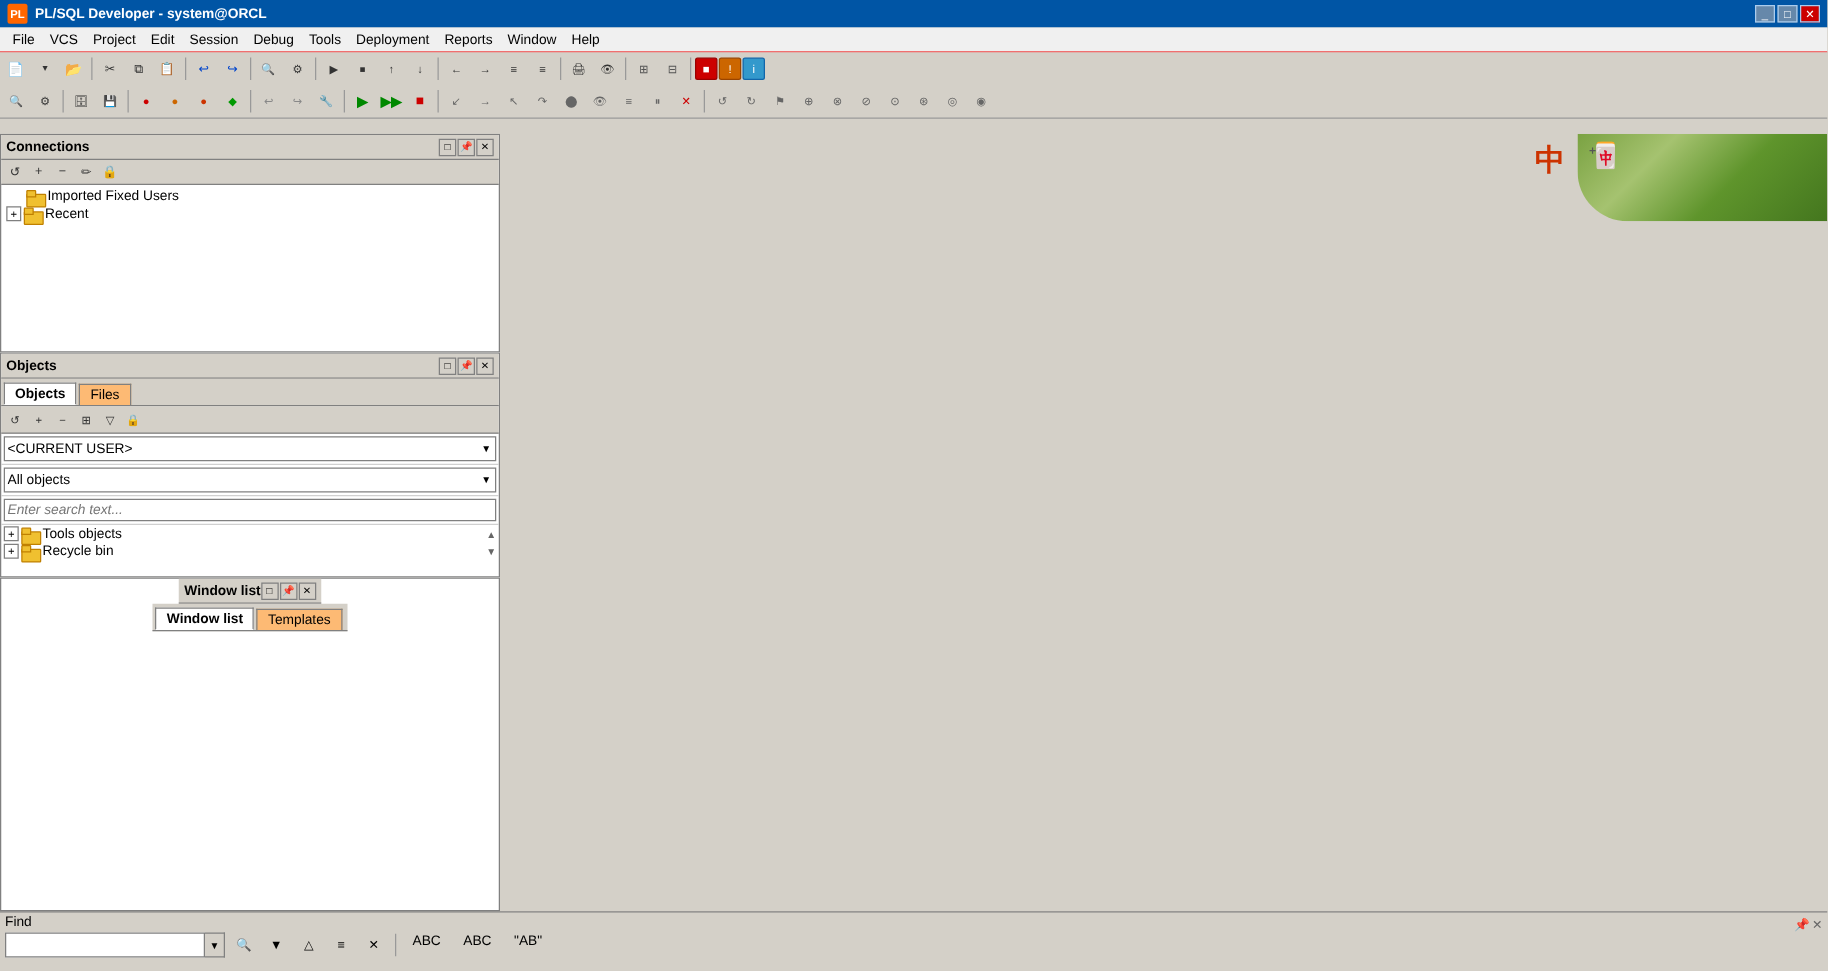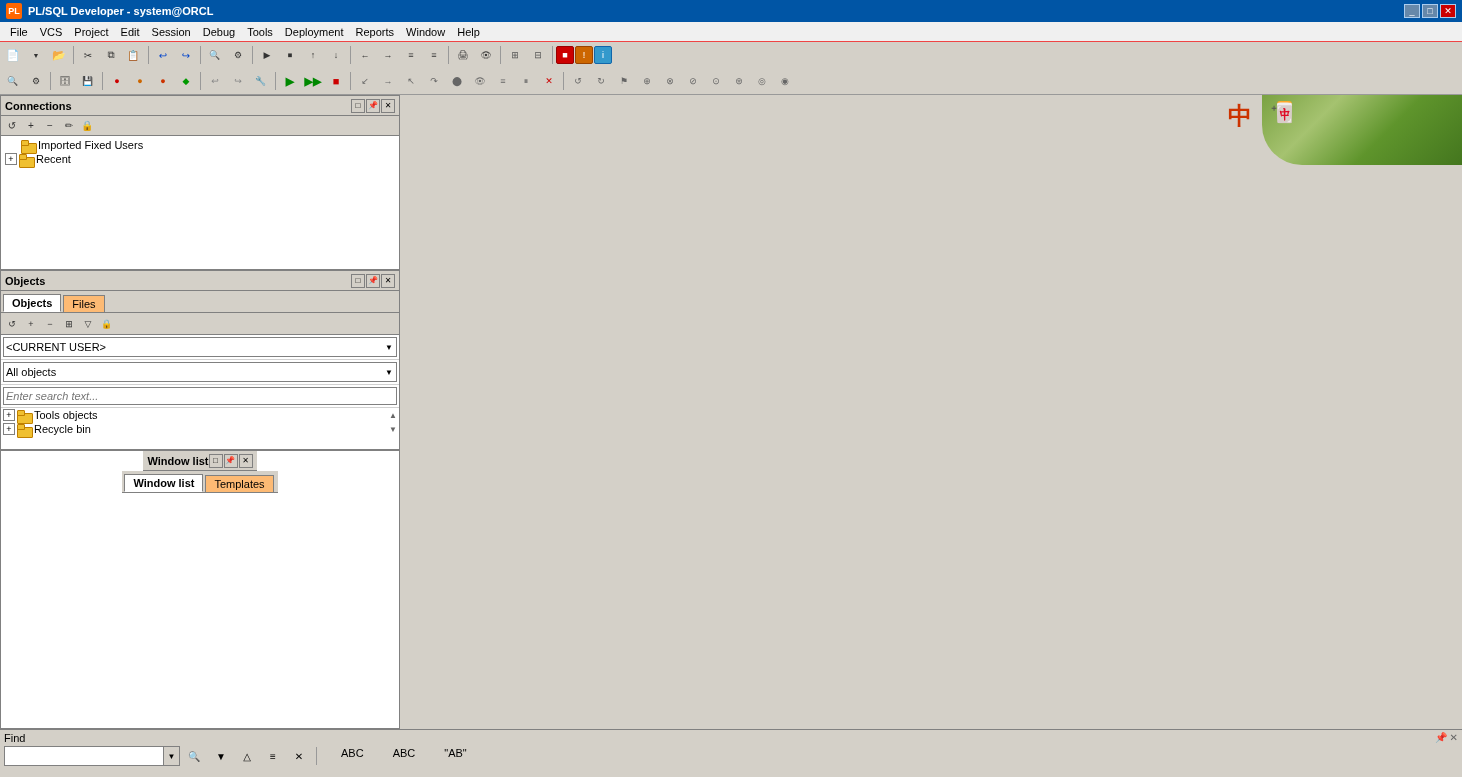--- a/index.html
+++ b/index.html
@@ -112,20 +112,21 @@
       height: 18px;
       background: #999;
       margin: 0 2px;
     }
 
     
     .main-area {
       display: flex;
       flex: 1;
       overflow: hidden;
+      margin-top: 12px;
     }
 
     
     .left-panel {
       width: 400px;
       display: flex;
       flex-direction: column;
       flex-shrink: 0;
       background: #d4d0c8;
     }
@@ -401,21 +402,20 @@
       font-size: 10px;
       cursor: pointer;
     }
     .find-text-btn {
       padding: 0 6px;
       height: 20px;
       background: #d4d0c8;
       border: 1px solid transparent;
       font-size: 11px;
       cursor: pointer;
-      margin-left: 11px;
     }
 
     .tb-btn-red {
       background: #cc0000;
       color: white;
       border: 1px solid #990000;
       border-radius: 2px;
     }
     .tb-btn-orange {
       background: #cc6600;
@@ -806,21 +806,21 @@
     </div>
 
     <div style="position:absolute;top:5px;right:210px;font-size:24px;color:#cc3300;font-weight:bold;">中</div>
     <div style="position:absolute;top:5px;right:185px;font-size:18px;color:#555;">⁺</div>
     <div style="position:absolute;top:5px;right:165px;font-size:20px;color:#555;">🀄</div>
   </div>
 
 </div>
 
 <div class="find-bar">
-  <div style="display:flex;align-items:flex-start;justify-content:space-between;">
+  <div style="display:flex;align-items:flex-end;justify-content:space-between;">
     <span class="find-label">Find</span>
     <div style="display:flex;gap:2px;align-items:center;">
       <span style="font-size:10px;color:#666;cursor:pointer">📌</span>
       <span style="font-size:10px;color:#666;cursor:pointer">✕</span>
     </div>
   </div>
   <div class="find-row">
     <div class="find-input-wrapper">
       <input class="find-input" type="text" style="">
       <div class="find-dropdown-btn">▼</div>

